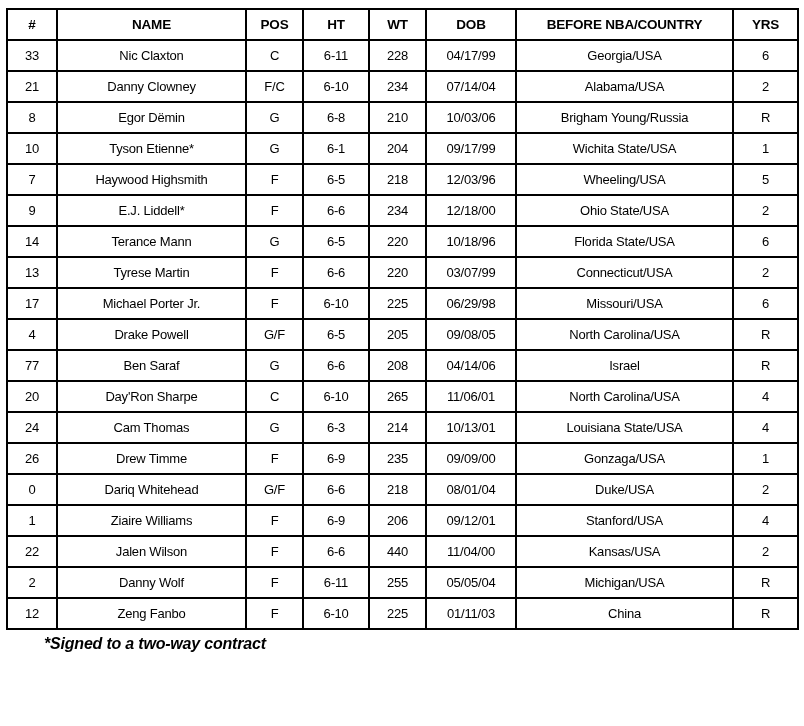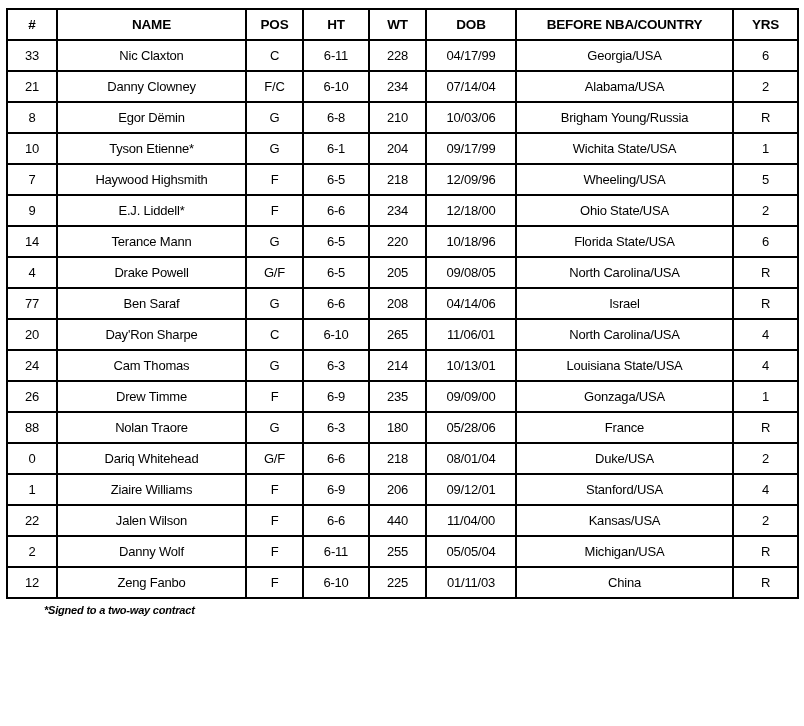--- a/index.html
+++ b/index.html
@@ -33,21 +33,21 @@
     white-space: nowrap;
     overflow: hidden;
     letter-spacing: -0.2px;
   }
   table.roster th {
     font-weight: bold;
     font-size: 13.5px;
   }
   .footnote {
     margin: 5px 0 0 38px;
-    font-size: 11px;
+    font-size: 16px;
     font-weight: bold;
     font-style: italic;
     letter-spacing: -0.2px;
   }
 </style>
 </head>
 <body>
 
 <div class="page">
   <table class="roster">
@@ -113,21 +113,21 @@
           <td>09/17/99</td>
           <td>Wichita State/USA</td>
           <td>1</td>
         </tr>
         <tr>
           <td>7</td>
           <td>Haywood Highsmith</td>
           <td>F</td>
           <td>6-5</td>
           <td>218</td>
-          <td>12/09/96</td>
+          <td>12/03/96</td>
           <td>Wheeling/USA</td>
           <td>5</td>
         </tr>
         <tr>
           <td>9</td>
           <td>E.J. Liddell*</td>
           <td>F</td>
           <td>6-6</td>
           <td>234</td>
           <td>12/18/00</td>
@@ -135,20 +135,40 @@
           <td>2</td>
         </tr>
         <tr>
           <td>14</td>
           <td>Terance Mann</td>
           <td>G</td>
           <td>6-5</td>
           <td>220</td>
           <td>10/18/96</td>
           <td>Florida State/USA</td>
+          <td>6</td>
+        </tr>
+        <tr>
+          <td>13</td>
+          <td>Tyrese Martin</td>
+          <td>F</td>
+          <td>6-6</td>
+          <td>220</td>
+          <td>03/07/99</td>
+          <td>Connecticut/USA</td>
+          <td>2</td>
+        </tr>
+        <tr>
+          <td>17</td>
+          <td>Michael Porter Jr.</td>
+          <td>F</td>
+          <td>6-10</td>
+          <td>225</td>
+          <td>06/29/98</td>
+          <td>Missouri/USA</td>
           <td>6</td>
         </tr>
         <tr>
           <td>4</td>
           <td>Drake Powell</td>
           <td>G/F</td>
           <td>6-5</td>
           <td>205</td>
           <td>09/08/05</td>
           <td>North Carolina/USA</td>
@@ -188,30 +208,20 @@
           <td>26</td>
           <td>Drew Timme</td>
           <td>F</td>
           <td>6-9</td>
           <td>235</td>
           <td>09/09/00</td>
           <td>Gonzaga/USA</td>
           <td>1</td>
         </tr>
         <tr>
-          <td>88</td>
-          <td>Nolan Traore</td>
-          <td>G</td>
-          <td>6-3</td>
-          <td>180</td>
-          <td>05/28/06</td>
-          <td>France</td>
-          <td>R</td>
-        </tr>
-        <tr>
           <td>0</td>
           <td>Dariq Whitehead</td>
           <td>G/F</td>
           <td>6-6</td>
           <td>218</td>
           <td>08/01/04</td>
           <td>Duke/USA</td>
           <td>2</td>
         </tr>
         <tr>

